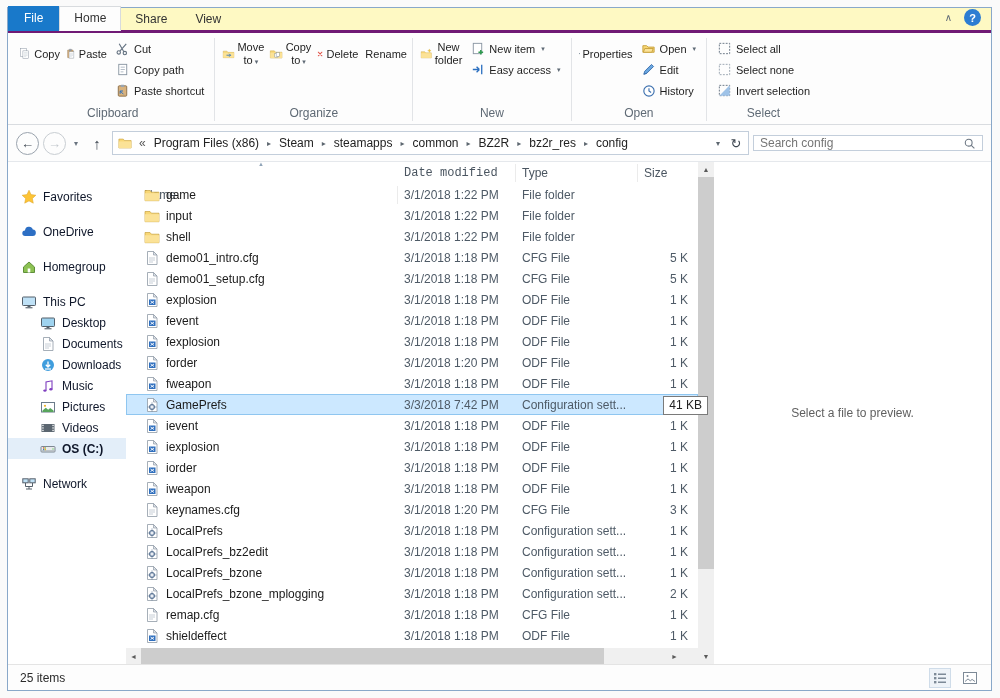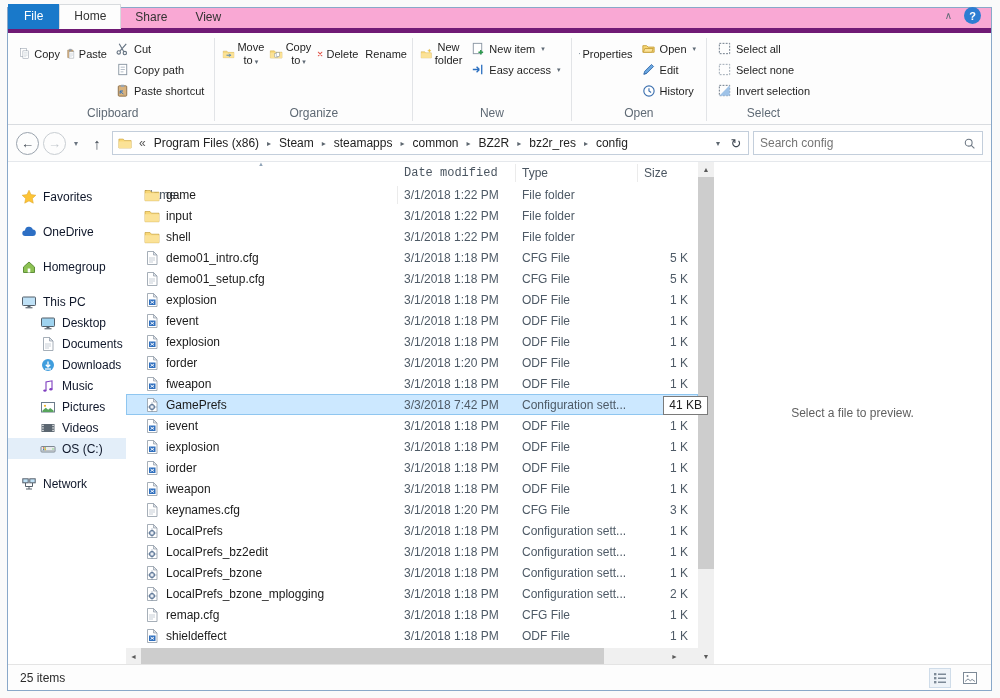--- a/index.html
+++ b/index.html
@@ -1,21 +1,21 @@
 <!DOCTYPE html>
 <html><head>
 <meta charset="utf-8">
 <style>
   * { margin:0; padding:0; box-sizing:border-box; font-family:"Liberation Sans", sans-serif; }
   html,body { width:1000px; height:698px; background:#fafafa; overflow:hidden; }
   .window { position:absolute; left:7px; top:7px; width:985px; height:684px; background:#fdfdfd;
             border:1px solid #89a8c9; display:flex; flex-direction:column; }
 
   
-  .tabbar { height:25px; display:flex; align-items:flex-end; background:#f9a8d4; border-bottom:5px solid #701a75; }
+  .tabbar { height:25px; display:flex; align-items:flex-end; background:#fef9c3; border-bottom:3px solid #701a75; }
   .tab { padding:4px 14px 5px; font-size:12px; color:#333; margin-bottom:-1px; cursor:default; }
   .tab-file { background:#1979ca; color:#fff; padding:5px 16px 6px; }
   .tab.active { background:#fdfdfd; border:1px solid #d8dbde; border-bottom:1px solid #fdfdfd; }
   .tab-tools { margin-left:auto; display:flex; align-items:center; gap:12px; padding-right:10px; padding-bottom:4px; }
   .collapse-btn { color:#5f6a75; font-size:10px; }
   .help-btn { width:17px; height:17px; border-radius:50%; background:#2d7dd2; color:#fff; font-size:11px;
               font-weight:bold; display:grid; place-items:center; }
 
   
   .ribbon { height:92px; display:flex; align-items:stretch; background:#fdfdfd; border-bottom:1px solid #d9dce0; padding:2px 0 0 4px; }
@@ -43,34 +43,34 @@
   .crumb-folder-ic { width:14px; height:14px; margin-right:3px; flex:0 0 14px; }
   .crumb-overflow { font-size:12px; color:#555; padding:0 4px; }
   .crumbs { display:flex; align-items:center; }
   .crumb { display:flex; align-items:center; font-size:12px; color:#222; }
   .crumb-label { padding:0 4px; white-space:nowrap; }
   .crumb-sep { font-size:8px; color:#5d6770; padding:0 4px; }
   .crumb:last-child .crumb-sep { display:none; }
   .crumb-spacer { flex:1; }
   .addr-dd { font-size:8px; color:#5d6770; width:16px; text-align:center; }
   .addr-refresh { font-size:13px; color:#3d4650; width:20px; text-align:center; }
-  .searchbox { width:230px; height:24px; border:1px solid #c3cedb; background:#fff; display:flex; align-items:center; padding:0 6px; }
+  .searchbox { width:230px; height:16px; border:1px solid #c3cedb; background:#fff; display:flex; align-items:center; padding:0 6px; }
   .searchbox input { flex:1; border:none; outline:none; font-size:12px; color:#333; background:transparent; min-width:0; }
   .searchbox input::placeholder { color:#757575; opacity:1; }
   .search-ic { width:13px; height:13px; flex:0 0 13px; }
 
   
   .main { flex:1; display:flex; min-height:0; background:#fff; }
 
   
   .sidebar { width:118px; padding-top:10px; overflow:hidden; flex:0 0 118px; }
   .sb-item { display:flex; align-items:center; height:21px; padding-left:13px; gap:6px; font-size:12px; color:#0f172a; white-space:nowrap; }
   .sb-item[data-depth="0"] { margin-top:14px; }
   .sb-item[data-depth="1"] { padding-left:32px; }
-  .sb-item[data-selected="true"] { background:#e3eef9; }
+  .sb-item[data-selected="true"] { background:#e3eef9;font-weight:bold; }
   .sbic { display:none; width:16px; height:16px; flex:0 0 16px; }
   .sb-item[data-icon="star"] .sbic-star,
   .sb-item[data-icon="cloud"] .sbic-cloud,
   .sb-item[data-icon="homegroup"] .sbic-homegroup,
   .sb-item[data-icon="pc"] .sbic-pc,
   .sb-item[data-icon="desktop"] .sbic-desktop,
   .sb-item[data-icon="documents"] .sbic-documents,
   .sb-item[data-icon="downloads"] .sbic-downloads,
   .sb-item[data-icon="music"] .sbic-music,
   .sb-item[data-icon="pictures"] .sbic-pictures,

